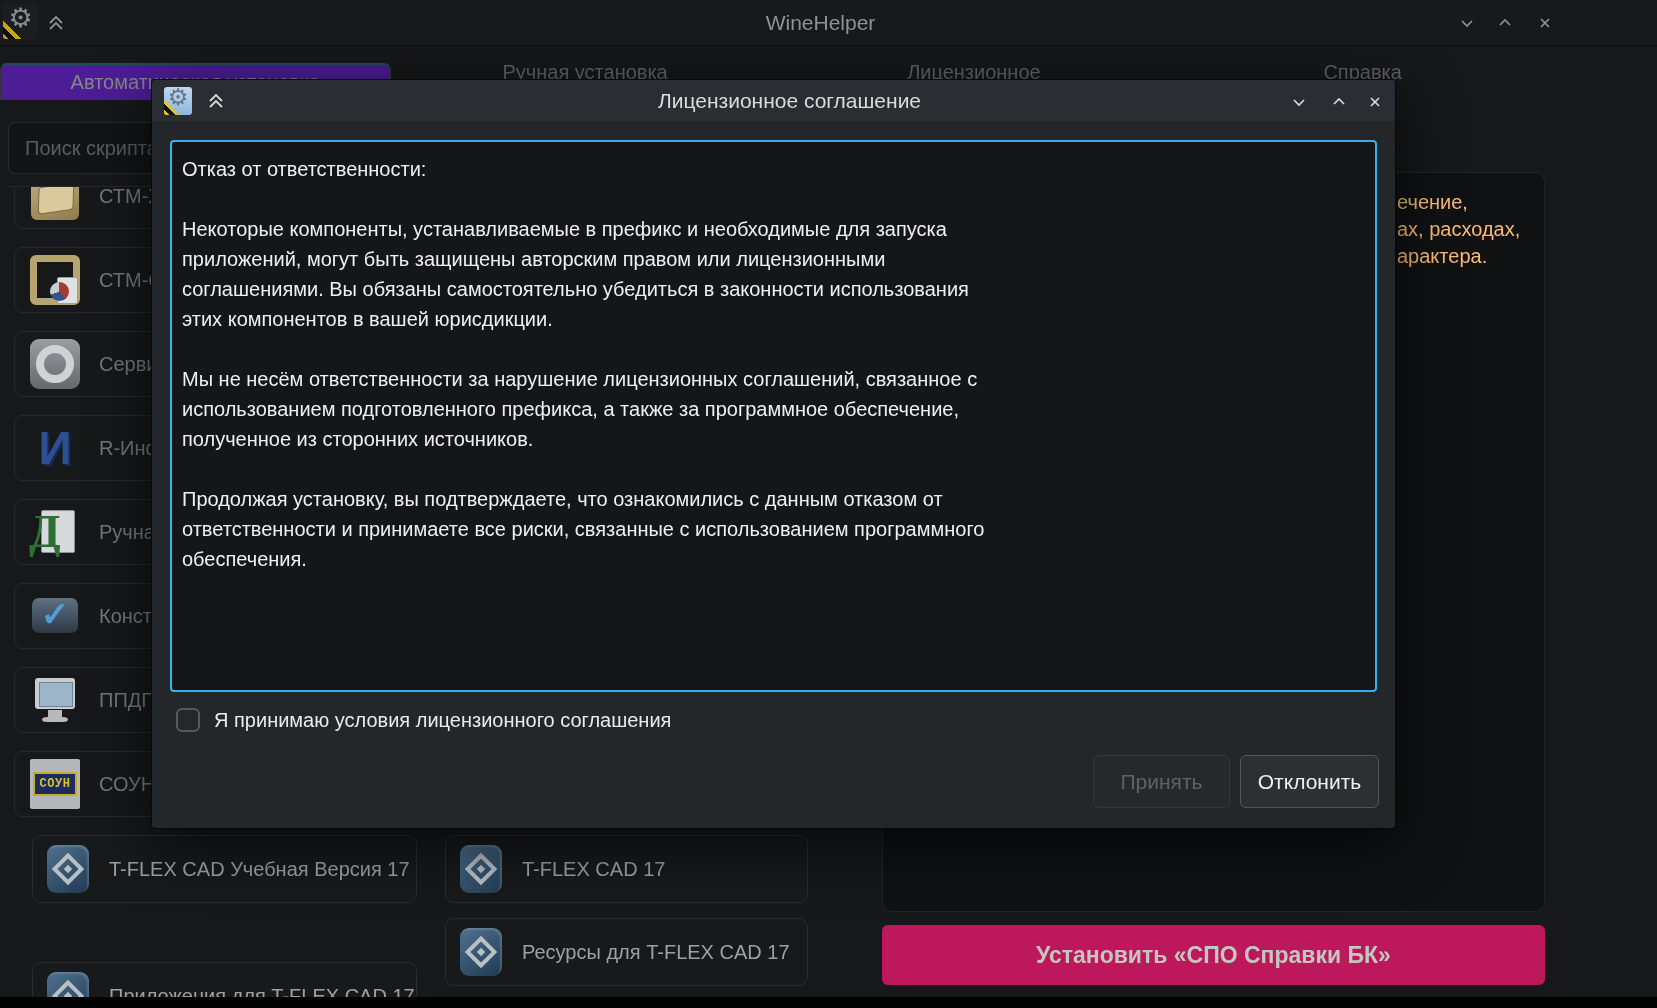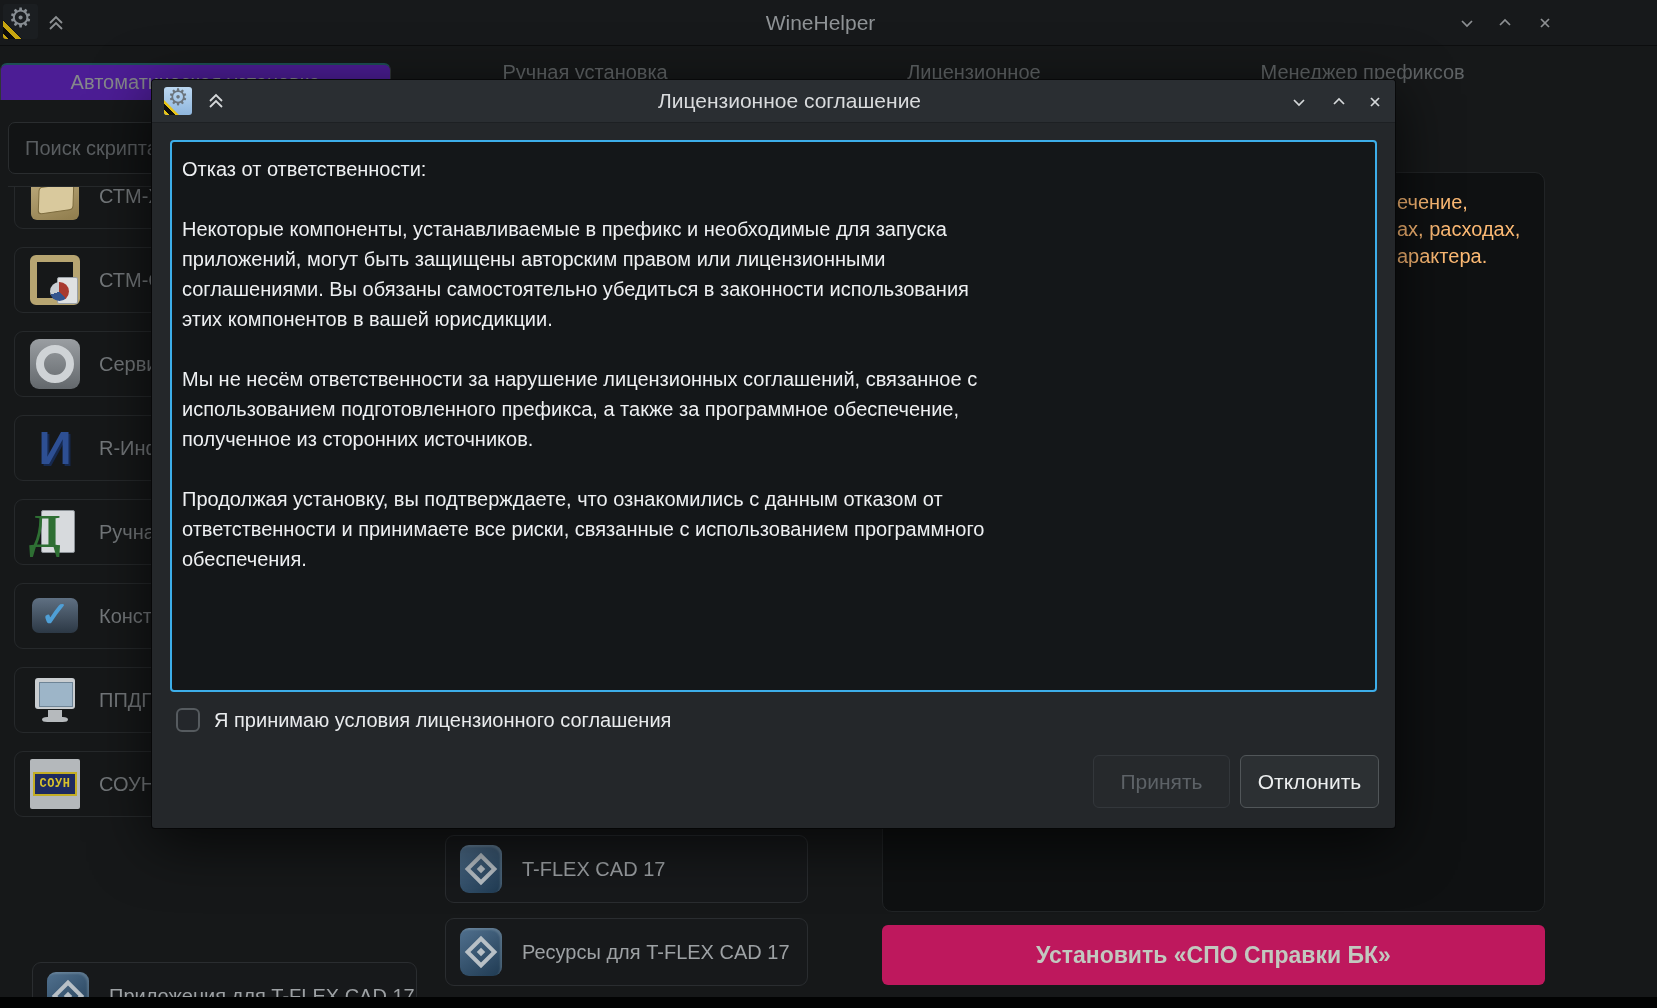--- a/index.html
+++ b/index.html
@@ -134,21 +134,21 @@
           <line x1="5" y1="5" x2="13" y2="13" stroke="currentColor" stroke-width="1.7"></line>
           <line x1="13" y1="5" x2="5" y2="13" stroke="currentColor" stroke-width="1.7"></line>
         </svg>
     </span>
   </div>
 
   <div class="tabs">
     <div class="tab active">Автоматическая установка</div>
     <div class="tab">Ручная установка</div>
     <div class="tab">Лицензионное</div>
-    <div class="tab">Менеджер префиксов</div>
+    <div class="tab">Справка</div>
   </div>
 
   <input class="search" value="" placeholder="Поиск скрипта" style="">
 
   <div class="script-list">
     <div class="script-row" style="top:-24px;">
       <span class="sicon i-stmx">
           <span class="base"></span>
           <span class="flap"></span>
         </span>
@@ -198,20 +198,24 @@
     </div>
     <div class="script-row" style="top:564px;">
       <span class="sicon i-soun">
           <span class="base"></span>
           <span class="tag">СОУН</span>
         </span>
       <span class="lbl">СОУН</span>
     </div>
   </div>
 
+  <div class="pkg" style="left:32px;top:835px;width:385px;">
+    <span class="tflex-icon"></span>
+    <span class="lbl">T-FLEX CAD Учебная Версия 17</span>
+  </div>
   <div class="pkg" style="left:445px;top:835px;width:363px;">
     <span class="tflex-icon"></span>
     <span class="lbl">T-FLEX CAD 17</span>
   </div>
   <div class="pkg" style="left:32px;top:918px;width:385px;margin-top:44px;">
     <span class="tflex-icon"></span>
     <span class="lbl">Приложения для T-FLEX CAD 17</span>
   </div>
   <div class="pkg" style="left:445px;top:918px;width:363px;">
     <span class="tflex-icon"></span>

